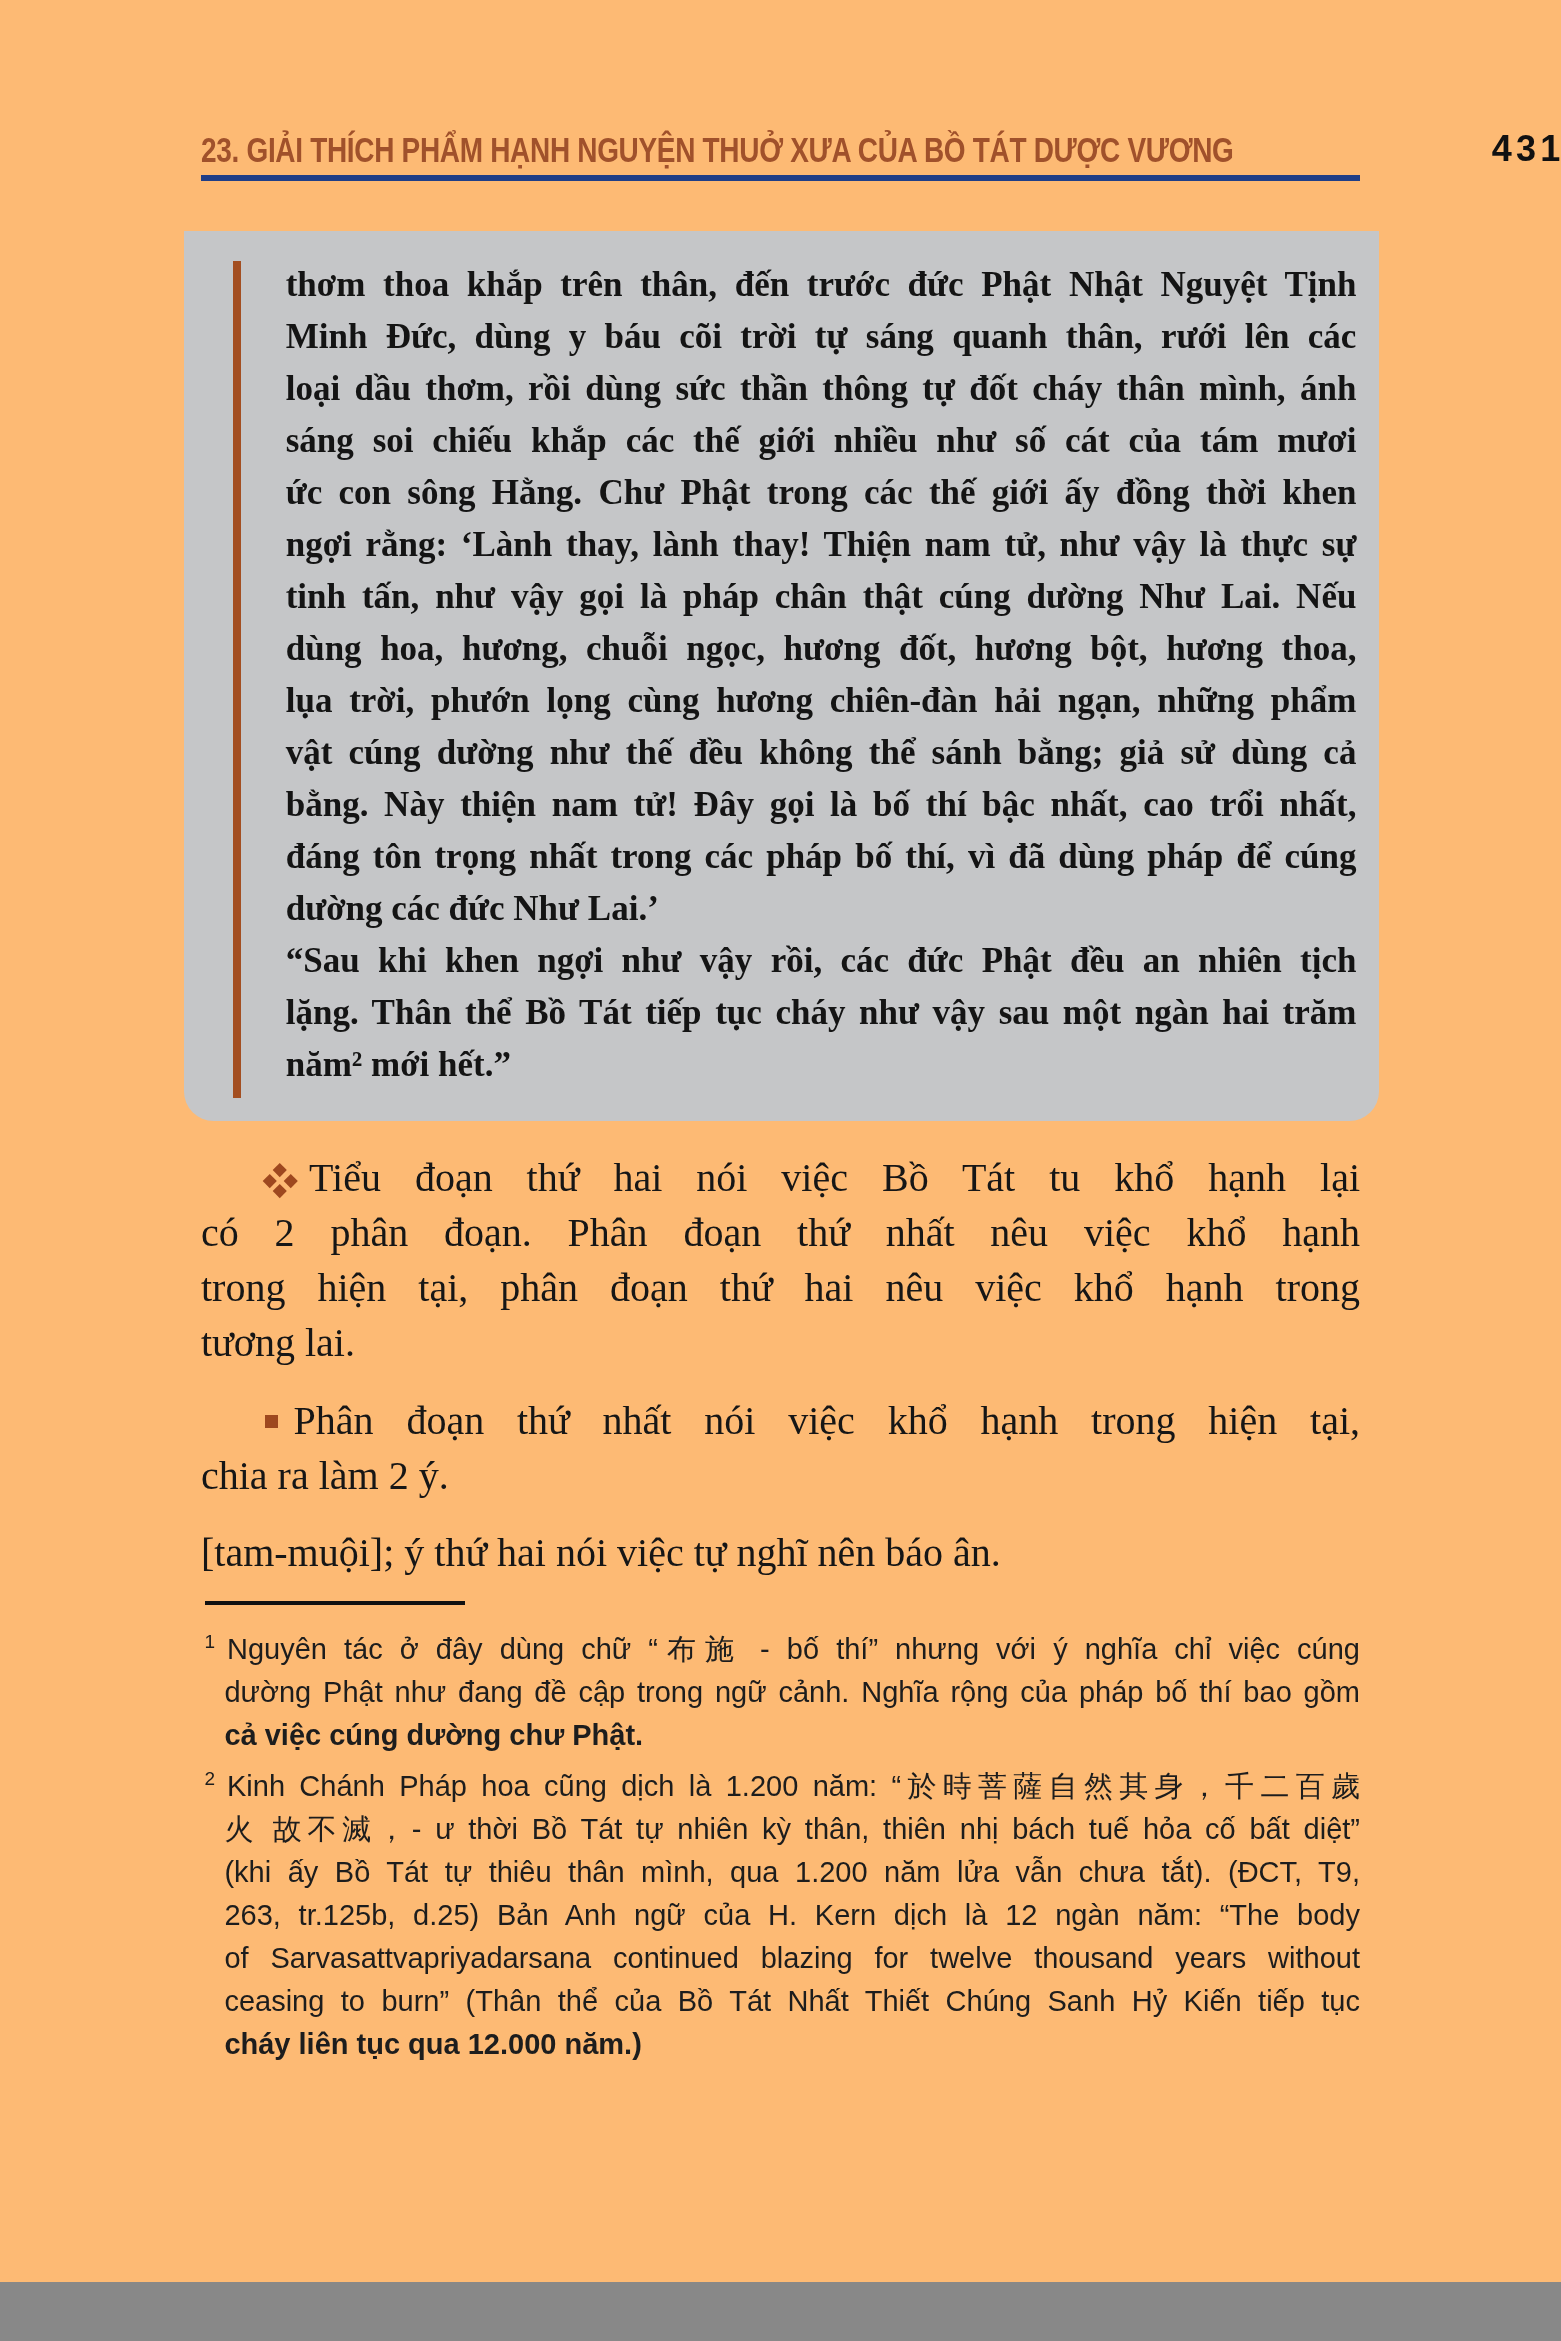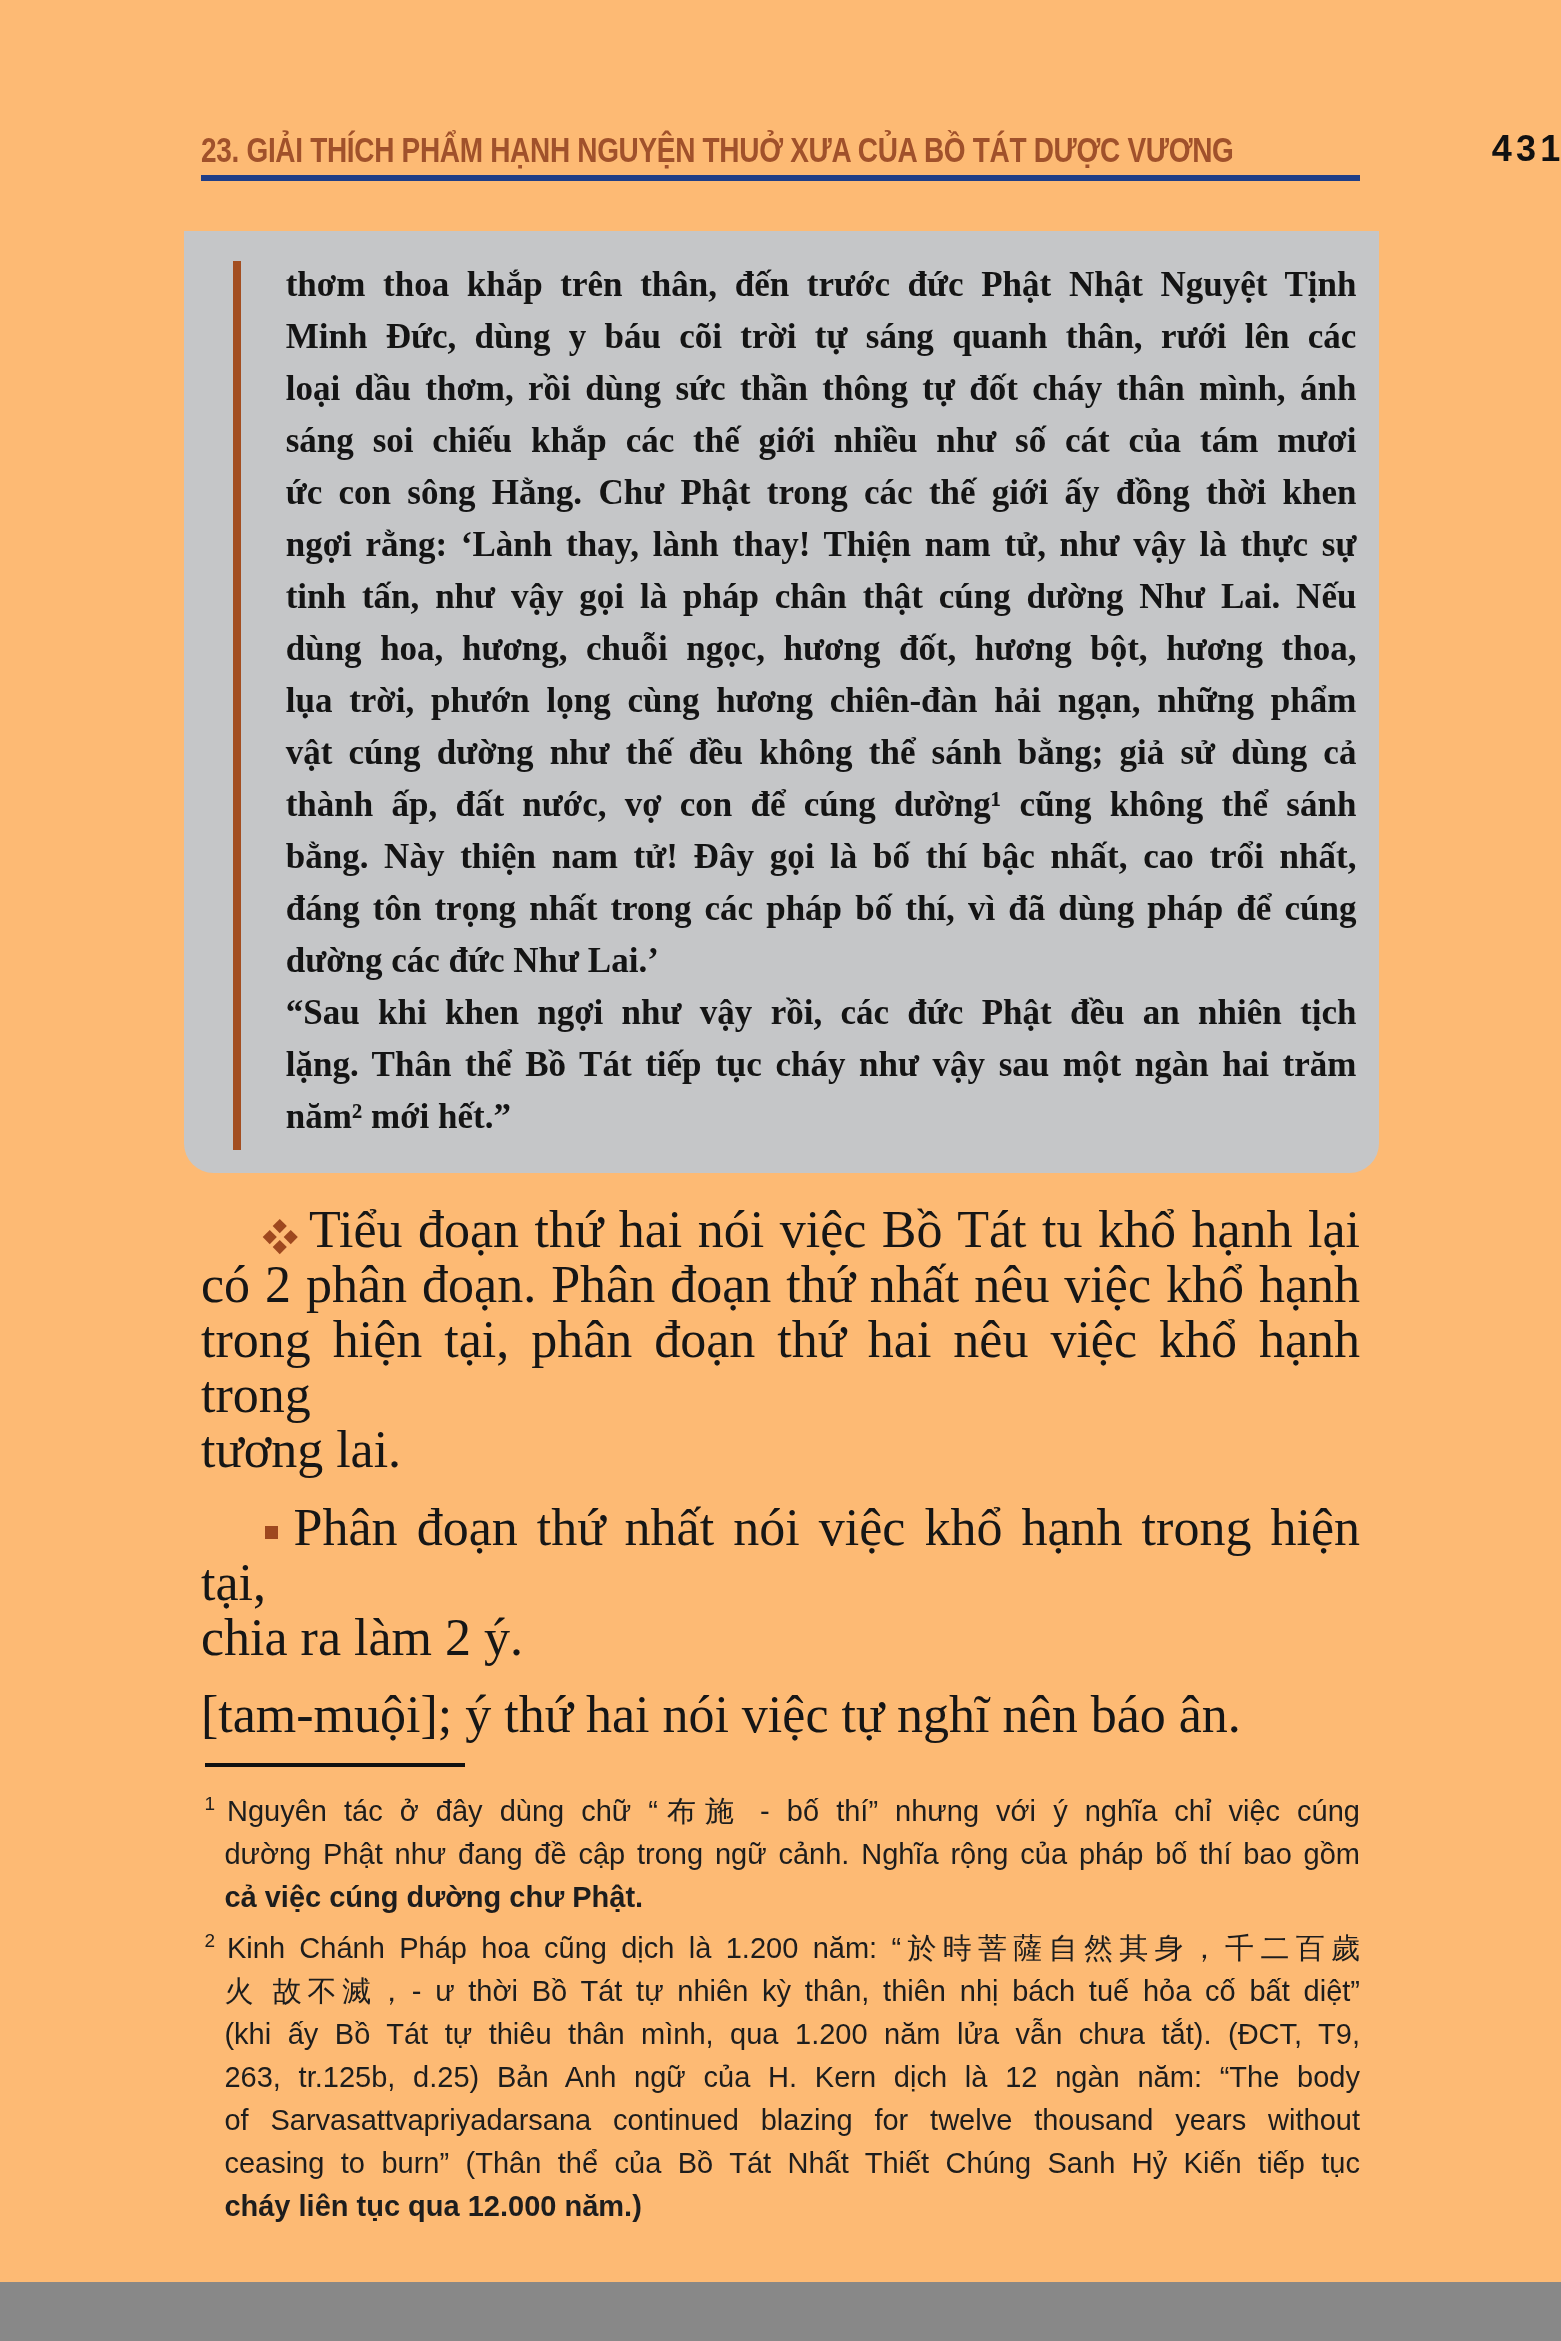--- a/index.html
+++ b/index.html
@@ -68,21 +68,21 @@
     text-align:justify;
     text-align-last:justify;
     color:#141414;
   }
   .qline.last{ text-align-last:left; }
   
   .body-text{ margin-top:29.5px; }
   .bpara{ margin-bottom:22.6px; }
   .bpara:last-child{ margin-bottom:0; }
   .bline{
-    font-size:52px;
+    font-size:40px;
     line-height:55px;
     text-align:justify;
     text-align-last:justify;
     color:#161616;
   }
   .bline.last{ text-align-last:left; }
   .bline.first{ text-indent:64px; }
   .blt{ display:inline-block; }
   .blt.fd{ position:relative; width:30px; height:30px; vertical-align:-4.3px; margin-right:14px; }
   .blt.fd i{ position:absolute; width:9.5px; height:9.5px; background:#9E481F; transform:rotate(45deg); }
@@ -131,21 +131,20 @@
           <div class="qline">thơm thoa khắp trên thân, đến trước đức Phật Nhật Nguyệt Tịnh</div>
           <div class="qline">Minh Đức, dùng y báu cõi trời tự sáng quanh thân, rưới lên các</div>
           <div class="qline">loại dầu thơm, rồi dùng sức thần thông tự đốt cháy thân mình, ánh</div>
           <div class="qline">sáng soi chiếu khắp các thế giới nhiều như số cát của tám mươi</div>
           <div class="qline">ức con sông Hằng. Chư Phật trong các thế giới ấy đồng thời khen</div>
           <div class="qline">ngợi rằng: ‘Lành thay, lành thay! Thiện nam tử, như vậy là thực sự</div>
           <div class="qline">tinh tấn, như vậy gọi là pháp chân thật cúng dường Như Lai. Nếu</div>
           <div class="qline">dùng hoa, hương, chuỗi ngọc, hương đốt, hương bột, hương thoa,</div>
           <div class="qline">lụa trời, phướn lọng cùng hương chiên-đàn hải ngạn, những phẩm</div>
           <div class="qline">vật cúng dường như thế đều không thể sánh bằng; giả sử dùng cả</div>
-          <div class="qline">thành ấp, đất nước, vợ con để cúng dường¹ cũng không thể sánh</div>
           <div class="qline">bằng. Này thiện nam tử! Đây gọi là bố thí bậc nhất, cao trổi nhất,</div>
           <div class="qline">đáng tôn trọng nhất trong các pháp bố thí, vì đã dùng pháp để cúng</div>
           <div class="qline last">dường các đức Như Lai.’</div>
           <div class="qline">“Sau khi khen ngợi như vậy rồi, các đức Phật đều an nhiên tịch</div>
           <div class="qline">lặng. Thân thể Bồ Tát tiếp tục cháy như vậy sau một ngàn hai trăm</div>
           <div class="qline last">năm² mới hết.”</div>
         </div>
     </div>
 
     <div class="body-text" id="body-paragraphs">

